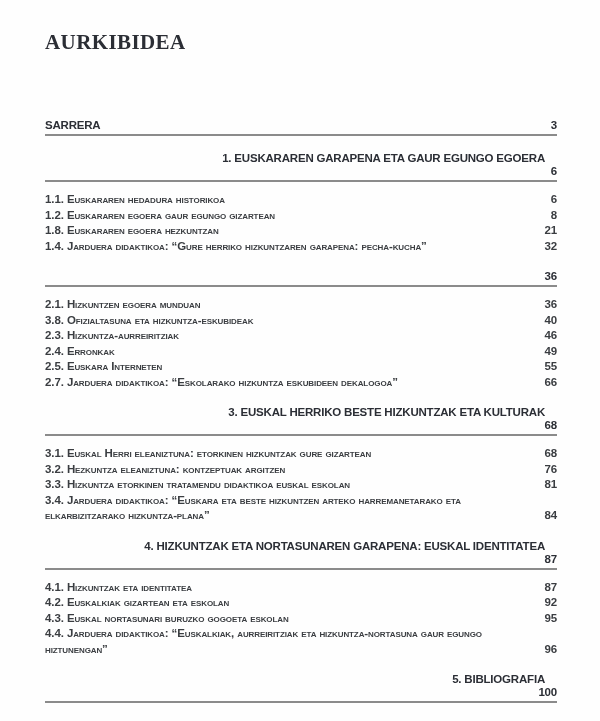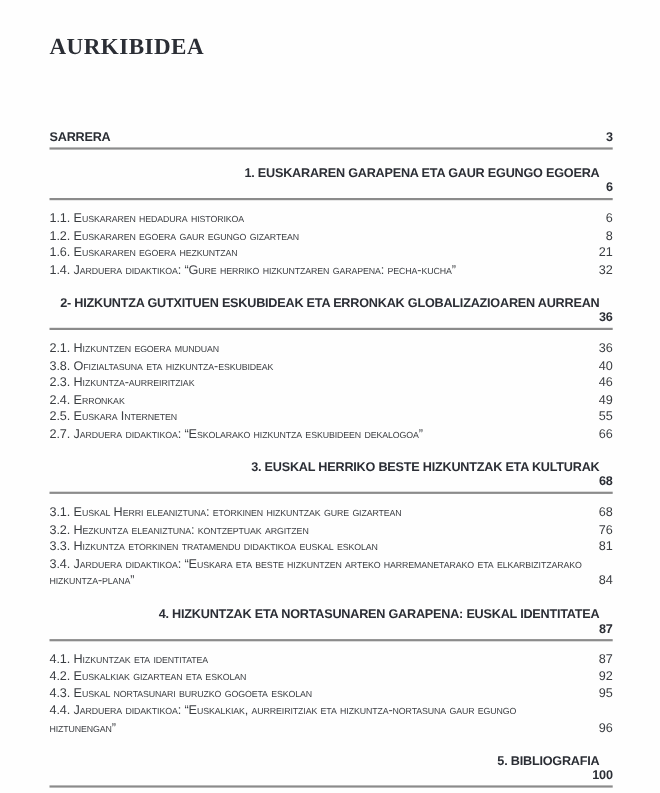--- a/index.html
+++ b/index.html
@@ -40,21 +40,21 @@
     line-height:13px;
     letter-spacing:-0.2px;
     padding-bottom:2px;
     border-bottom:2px solid var(--rule);
     color:var(--ink-strong);
   }
   .toc-section:not(:first-child) .head{margin-top:16px;flex-direction:column;}
   .items{margin-top:10px;}
   .items:empty{display:none;margin:0;}
   .item{
-    font-weight:400;
+    font-weight:700;
     font-size:11.5px;
     line-height:15.5px;
     letter-spacing:-0.1px;
     font-variant:small-caps;
   }
   .item .pg{font-variant:normal;}
 </style>
 </head>
 <body>
 
@@ -79,34 +79,33 @@
     <span class="lbl">1.1. Euskararen hedadura historikoa</span>
     <span class="pg">6</span>
   </div>
 
   <div class="row item">
     <span class="lbl">1.2. Euskararen egoera gaur egungo gizartean</span>
     <span class="pg">8</span>
   </div>
 
   <div class="row item">
-    <span class="lbl">1.6. Euskararen egoera hezkuntzan</span>
+    <span class="lbl">1.8. Euskararen egoera hezkuntzan</span>
     <span class="pg">21</span>
   </div>
 
   <div class="row item">
     <span class="lbl">1.4. Jarduera didaktikoa: “Gure herriko hizkuntzaren garapena: pecha-kucha”</span>
     <span class="pg">32</span>
   </div>
 </div>
   </section>
 
   <section class="toc-section">
     <div class="row head">
-      <span class="lbl">2- HIZKUNTZA GUTXITUEN ESKUBIDEAK ETA ERRONKAK GLOBALIZAZIOAREN AURREAN</span>
       <span class="pg">36</span>
     </div>
     <div class="items">
   <div class="row item">
     <span class="lbl">2.1. Hizkuntzen egoera munduan</span>
     <span class="pg">36</span>
   </div>
 
   <div class="row item">
     <span class="lbl">3.8. Ofizialtasuna eta hizkuntza-eskubideak</span>

